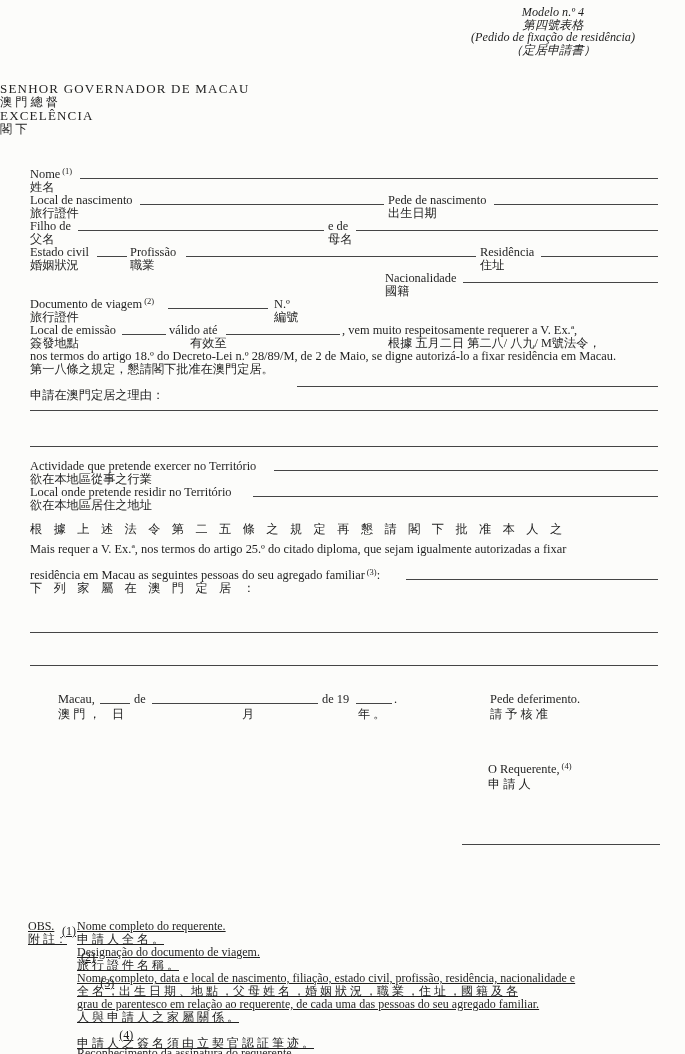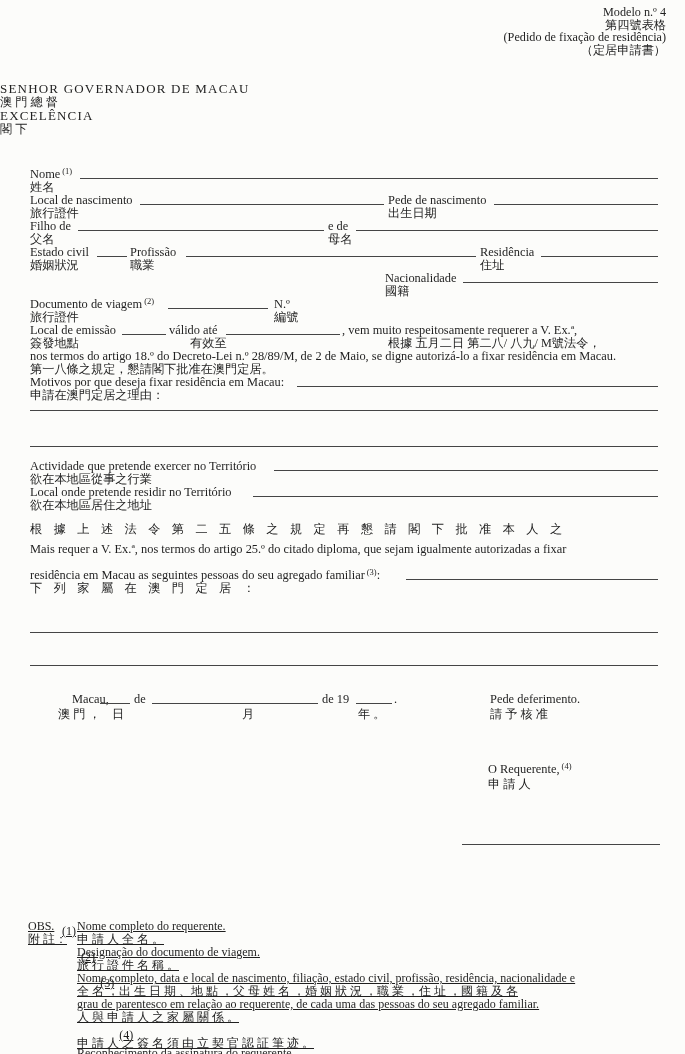--- a/index.html
+++ b/index.html
@@ -3,21 +3,21 @@
 <meta charset="utf-8">
 <style>
   * { margin:0; padding:0; box-sizing:border-box; }
   html,body { background:#ffffff; }
   body { font-family:"Liberation Serif","DejaVu Serif",serif; }
   .page { position:relative; width:685px; height:1054px; background:#fcfcfa; color:#1f1f1f; overflow:hidden; font-size:12.4px; }
   .t { position:absolute; white-space:nowrap; line-height:13px; }
   .zh { font-size:12.2px; }
   .fl { position:absolute; height:11px; border-bottom:1px solid #454545; }
   .sup { font-size:8.5px; position:relative; top:-4px; margin-left:2px; }
-  .hdr { text-align:right; line-height:12.5px; font-size:12.2px; }
+  .hdr { text-align:center; line-height:12.5px; font-size:12.2px;font-style:italic; }
   .ttl { text-align:left; line-height:13.5px; font-size:13px; }
   .sp1 { letter-spacing:1.2px; }
   .lsw { letter-spacing:4.2px; }
   .obs { font-size:12px;text-decoration:underline; }
 </style>
 </head>
 <body>
 
 <div class="page">
 
@@ -89,21 +89,20 @@
   <span class="t" style="left:342px;top:324px">, vem muito respeitosamente requerer a V. Ex.ª,</span>
   <span class="t zh" style="left:30px;top:337px">簽發地點</span>
   <span class="t zh" style="left:190px;top:337px">有效至</span>
   <span class="t zh" style="left:388px;top:337px">根據 五月二日 第二八/ 八九/ M號法令，</span>
 
   
   <span class="t" style="left:30px;top:350px">nos termos do artigo 18.º do Decreto-Lei n.º 28/89/M, de 2 de Maio, se digne autorizá-lo a fixar residência em Macau.</span>
   <span class="t zh" style="left:30px;top:363px">第一八條之規定，懇請閣下批准在澳門定居。</span>
 
   
-  <span class="t" style="left:30px;top:376px">Motivos por que deseja fixar residência em Macau:</span>
   <span class="fl" style="left:297px;top:376px;width:361px"></span>
   <span class="t zh" style="left:30px;top:389px">申請在澳門定居之理由：</span>
   <span class="fl" style="left:30px;top:400px;width:628px"></span>
   <span class="fl" style="left:30px;top:436px;width:628px"></span>
 
   
   <span class="t" style="left:30px;top:460px">Actividade que pretende exercer no Território</span>
   <span class="fl" style="left:274px;top:460px;width:384px"></span>
   <span class="t zh" style="left:30px;top:473px">欲在本地區從事之行業</span>
   <span class="t" style="left:30px;top:486px">Local onde pretende residir no Território</span>
@@ -113,21 +112,21 @@
   
   <span class="t" style="left:30px;top:543px">Mais requer a V. Ex.ª, nos termos do artigo 25.º do citado diploma, que sejam igualmente autorizadas a fixar</span>
   <span class="t zh lsw" style="left:30px;top:523px">根 據 上 述 法 令 第 二 五 條 之 規 定 再 懇 請 閣 下 批 准 本 人 之</span>
   <span class="t" style="left:30px;top:569px"><span>residência em Macau as seguintes pessoas do seu agregado familiar</span><span class="sup">(3)</span><span>:</span></span>
   <span class="fl" style="left:406px;top:569px;width:252px"></span>
   <span class="t zh lsw" style="left:30px;top:582px">下 列 家 屬 在 澳 門 定 居 ：</span>
   <span class="fl" style="left:30px;top:622px;width:628px"></span>
   <span class="fl" style="left:30px;top:655px;width:628px"></span>
 
   
-  <span class="t" style="left:72px;top:693px">Macau,</span>
+  <span class="t" style="left:58px;top:693px">Macau,</span>
   <span class="fl" style="left:100px;top:693px;width:30px"></span>
   <span class="t" style="left:134px;top:693px">de</span>
   <span class="fl" style="left:152px;top:693px;width:166px"></span>
   <span class="t" style="left:322px;top:693px">de 19</span>
   <span class="fl" style="left:356px;top:693px;width:36px"></span>
   <span class="t" style="left:394px;top:693px">.</span>
   <span class="t" style="left:490px;top:693px">Pede deferimento.</span>
   <span class="t zh" style="left:58px;top:708px">澳 門 ，</span>
   <span class="t zh" style="left:112px;top:708px">日</span>
   <span class="t zh" style="left:242px;top:708px">月</span>

